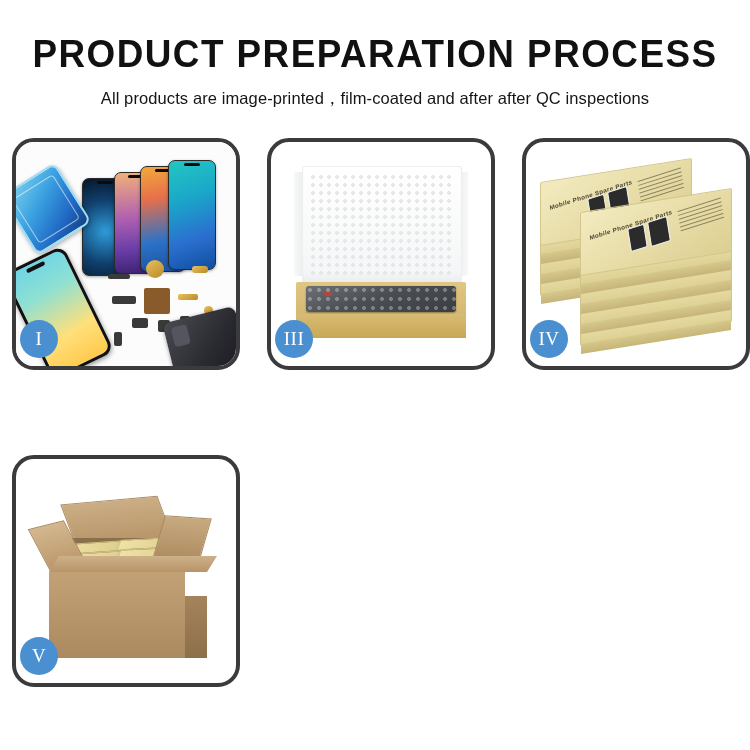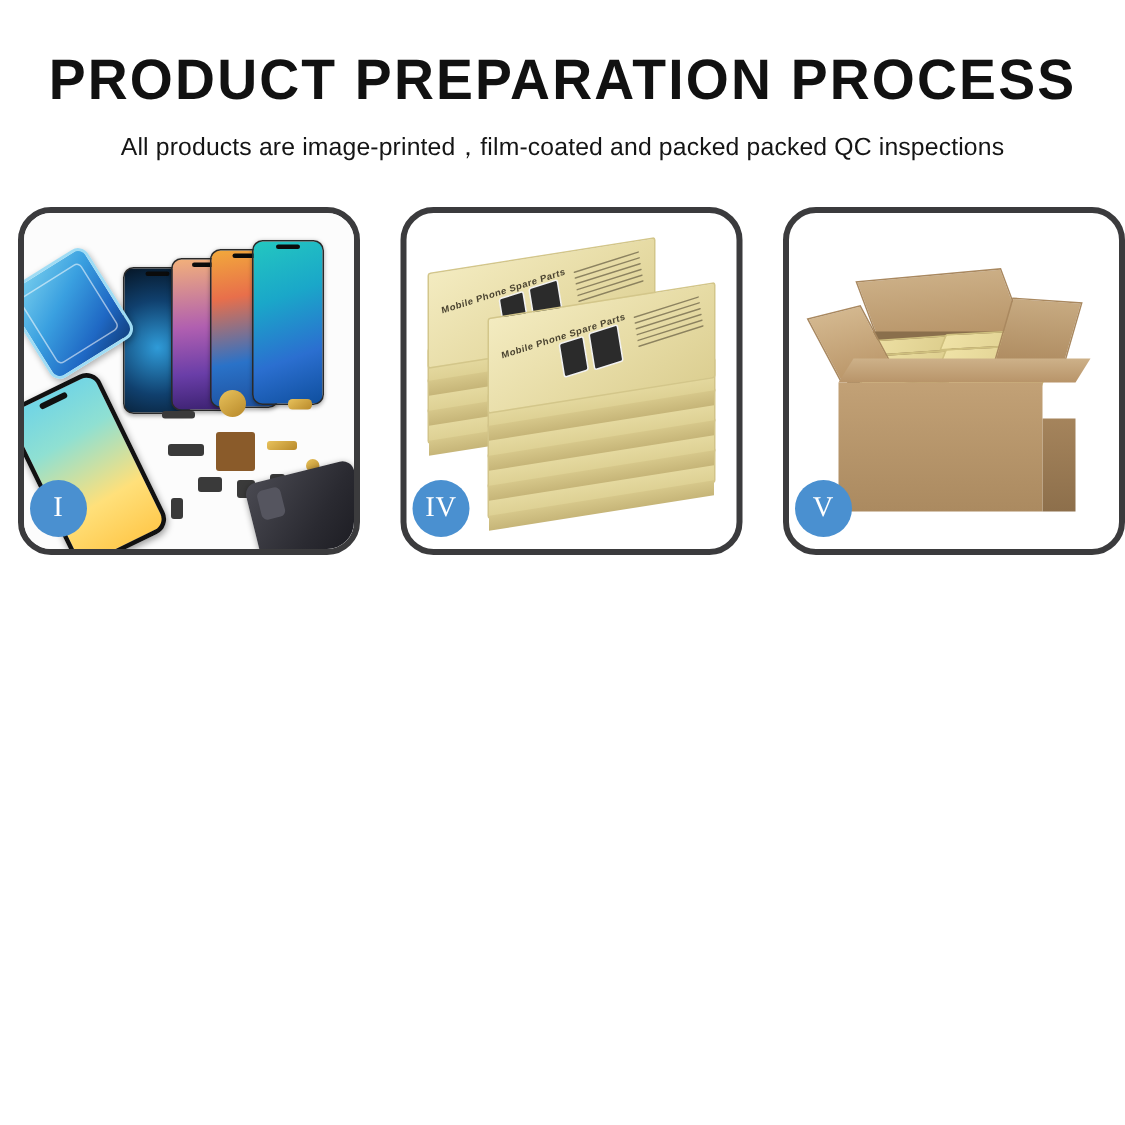--- a/index.html
+++ b/index.html
@@ -271,21 +271,21 @@
     transform:rotate(-18deg);border-radius:2px;
   }
 </style>
 </head>
 <body>
 
 <div class="page">
 
   <div class="header">
     <div class="title">PRODUCT PREPARATION PROCESS</div>
-    <div class="subtitle">All products are image-printed，film-coated and packed packed QC inspections</div>
+    <div class="subtitle">All products are image-printed，film-coated and after after QC inspections</div>
   </div>
 
   <div class="grid">
 
     <div class="panel">
       <div class="panel-inner">
         <div class="p1">
           <div class="fan">
             <div class="ph ph-d">
                 <span class="ph-notch"></span>
@@ -315,20 +315,36 @@
             <div class="pt" style="left:6px;top:72px;width:8px;height:14px;border-radius:2px;"></div>
             <div class="pt gold round" style="left:96px;top:46px;width:9px;height:9px;"></div>
           </div>
           <div class="backcover"></div>
         </div>
       </div>
       <div class="badge">I</div>
     </div>
 
 
+    <div class="panel">
+      <div class="panel-inner">
+        <div class="p3">
+          <div class="boxlid-l"></div>
+          <div class="boxlid-r"></div>
+          <div class="foam"></div>
+          <div class="tray">
+            <div class="screenbar">
+              <div class="redmark"></div>
+            </div>
+            <div class="tray-front"></div>
+          </div>
+        </div>
+      </div>
+      <div class="badge">III</div>
+    </div>
 
     <div class="panel">
       <div class="panel-inner">
         <div class="p4">
 
           <div class="sbox" style="left:2px;top:96px;">
               <span class="side"></span>
             </div>
           <div class="sbox" style="left:2px;top:76px;">
               <span class="side"></span>

